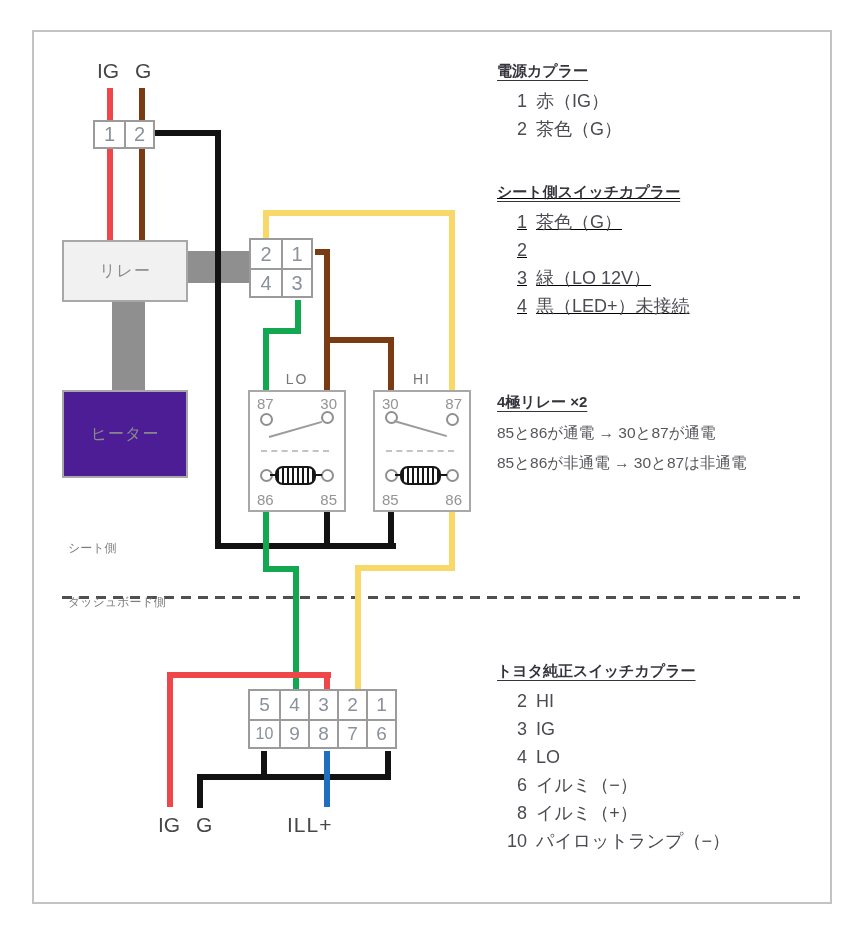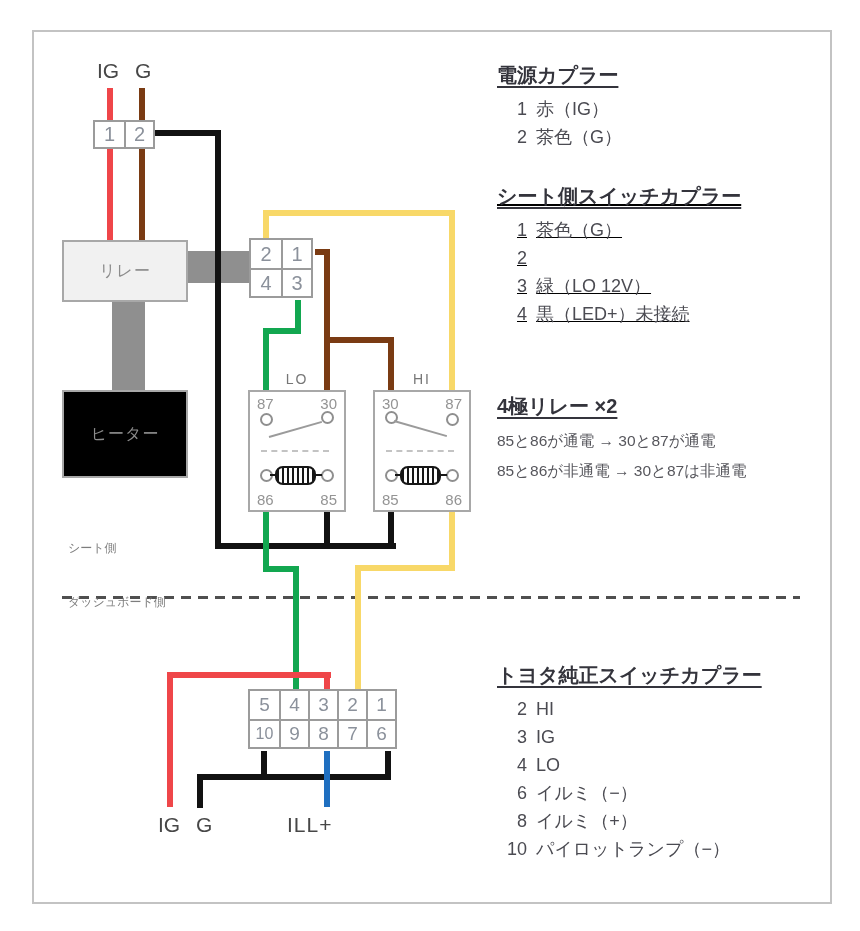--- a/index.html
+++ b/index.html
@@ -15,21 +15,21 @@
   .brown  { background:#7a3b13; }
   .yellow { background:#f8d868; }
   .green  { background:#12a750; }
   .blue   { background:#1f6fc0; }
   .black  { background:#121212; }
   .graybar{ background:#8f8f8f; }
 
   .gbox { position:absolute; background:#f1f1f1; border:2px solid #a8a8a8;
     color:#8c8c8c; display:flex; align-items:center; justify-content:center;
     font-size:16px; letter-spacing:1px; }
-  .whitebox { background:#000000; }
+  .whitebox { background:#4c1d95; }
 
   .conn { position:absolute; background:#fff; border:2px solid #9b9b9b; display:grid; }
   .conn .cell { display:flex; align-items:center; justify-content:center;
     color:#8b919b; font-size:20px; background:#fff;
     border-left:2px solid #9b9b9b; border-top:2px solid #9b9b9b; }
   .conn .nl { border-left:none; }
   .conn .nt { border-top:none; }
   #dash-conn .cell { font-size:19px; }
   .cellsmall { font-size:16px !important; }
 
@@ -49,21 +49,21 @@
     background:repeating-linear-gradient(90deg,#161616 0 2px,#fdfdfd 2px 5px); }
   .stub { position:absolute; height:2px; background:#161616; top:82px; }
 
   #separator { position:absolute; left:62px; top:596px; width:738px; height:3px;
     background:repeating-linear-gradient(90deg,#4f4f4f 0 10px,transparent 10px 17px); }
 
   .dlabel { position:absolute; color:#7d7d7d; font-size:12px; }
   .wlabel { position:absolute; color:#474747; font-size:21px; }
 
   .lg-block { position:absolute; left:497px; }
-  .lg-title { font-weight:bold; font-size:20px; color:#34343c;
+  .lg-title { font-weight:bold; font-size:15px; color:#34343c;
     text-decoration:underline; text-underline-offset:4px; margin-bottom:6px; }
   .lg-item { display:flex; font-size:18px; color:#4b4b52; line-height:28px; }
   .lg-n { width:30px; text-align:right; margin-right:9px; }
   .lg-line { font-size:15.5px; color:#56565c; line-height:30px; }
 </style>
 </head>
 <body>
 
 <div id="stage">
   <div id="frame"></div>

